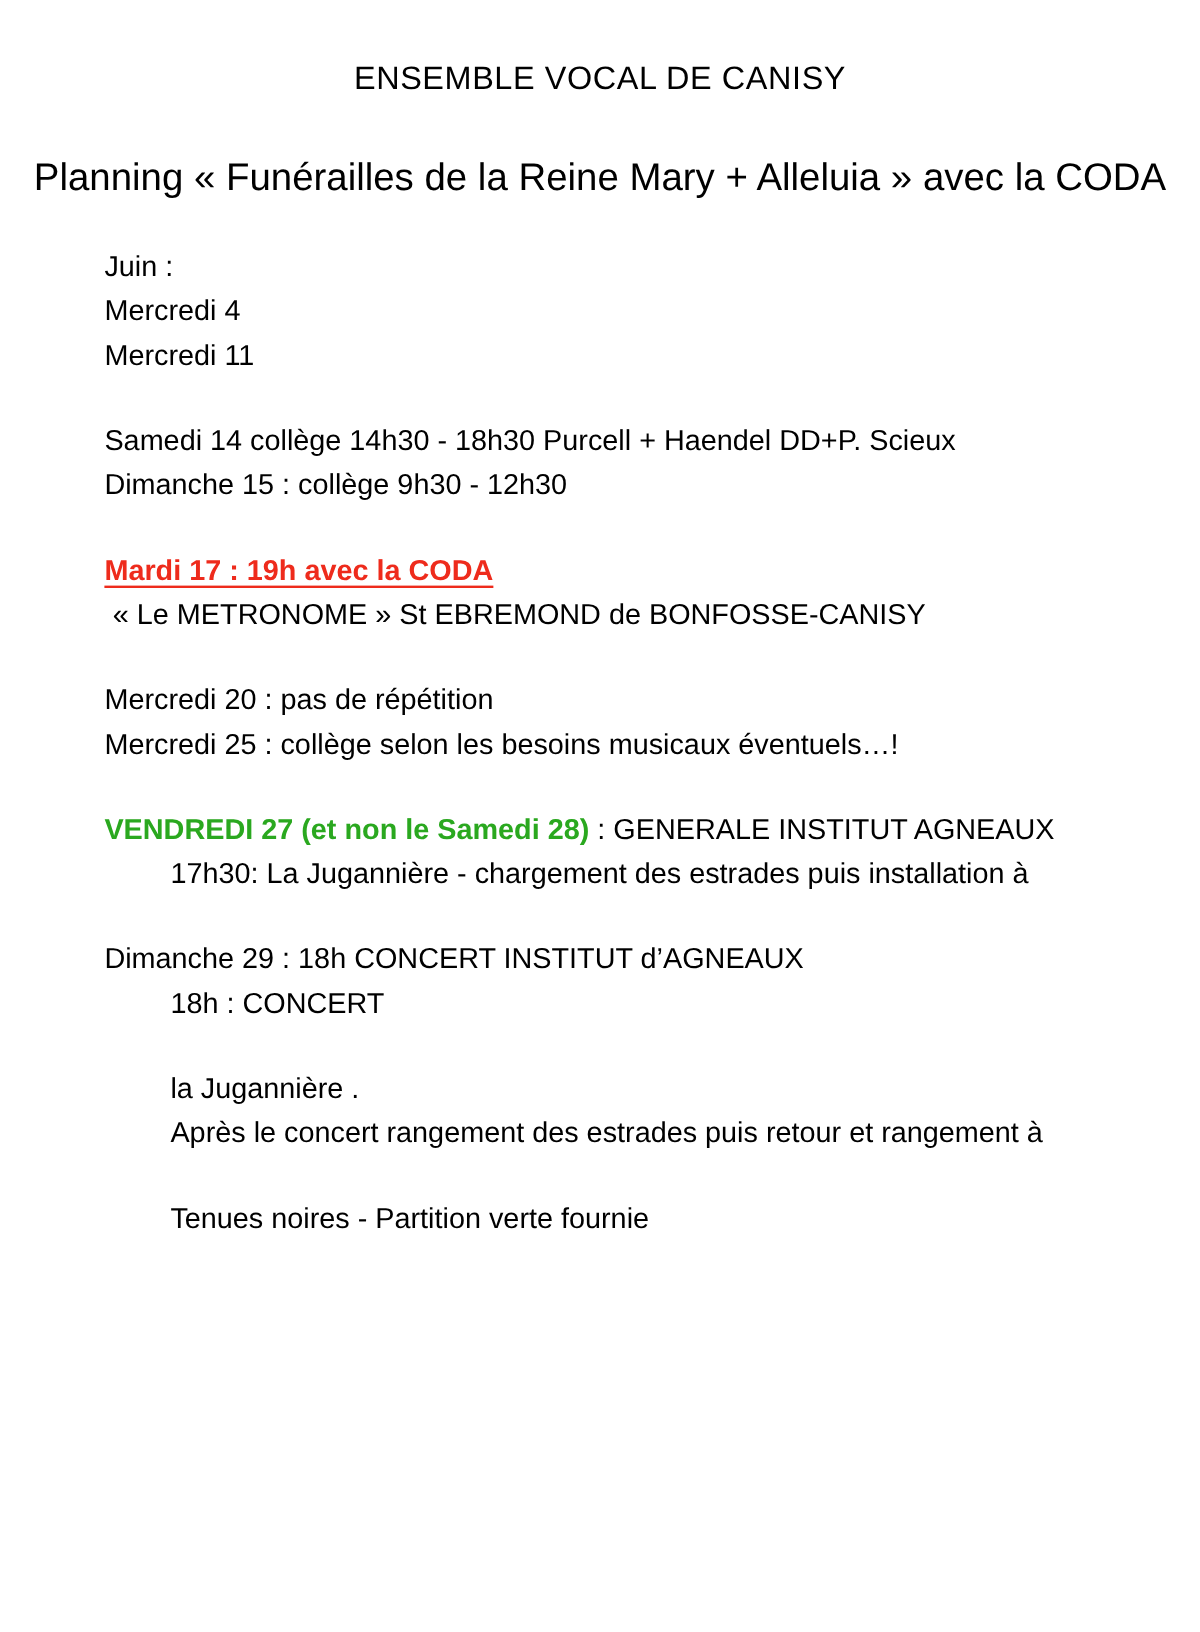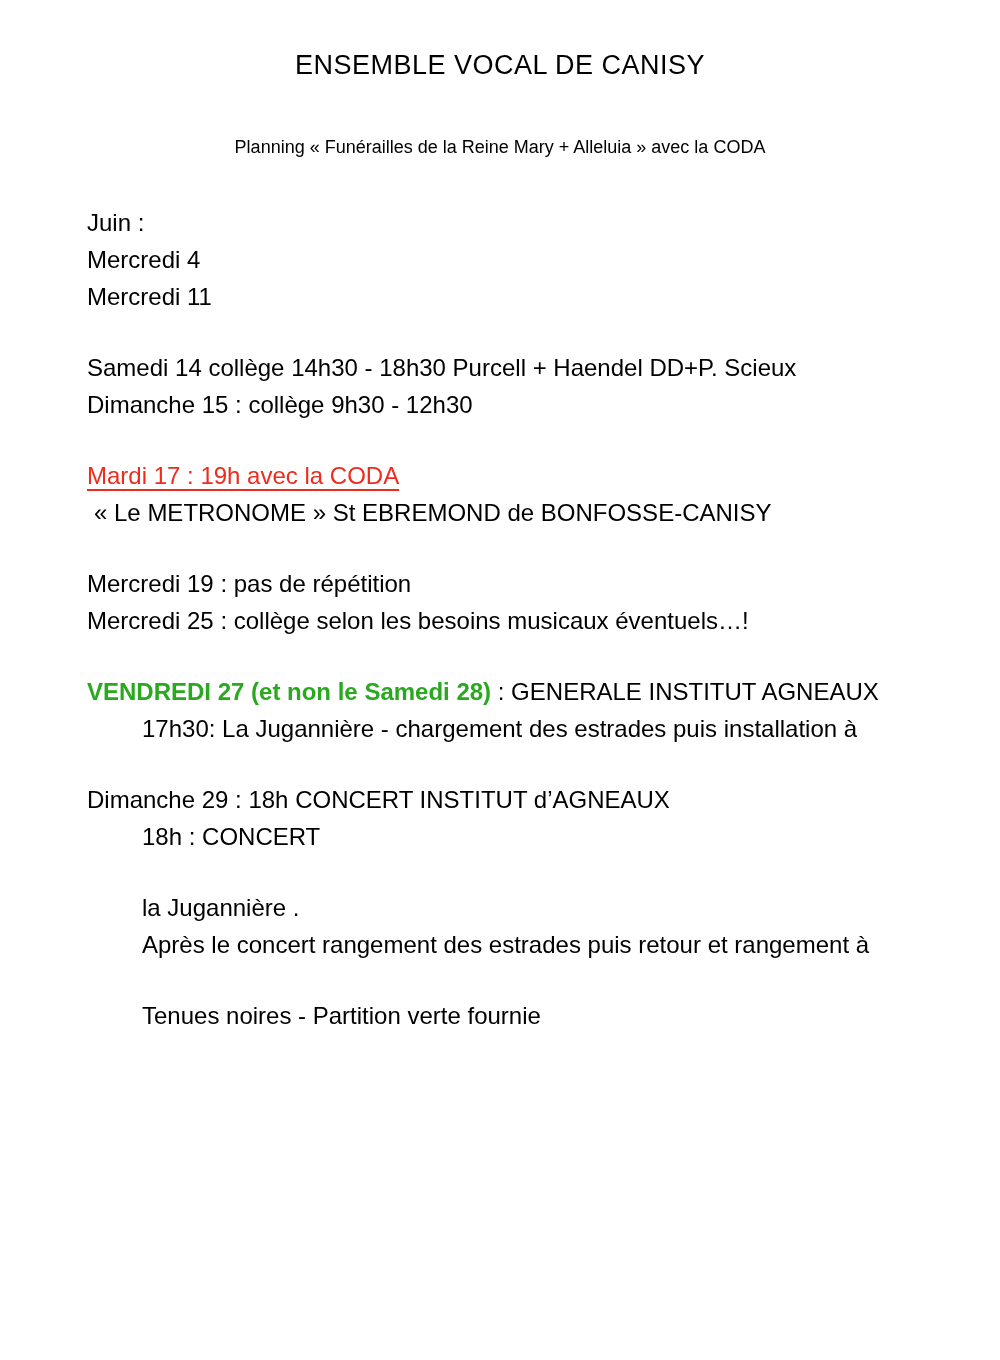--- a/index.html
+++ b/index.html
@@ -26,21 +26,21 @@
     margin-top: 48px;
     text-align: center;
     font-size: 27px;
     line-height: 34px;
     letter-spacing: 0.5px;
     font-weight: 400;
   }
   .doc-subtitle {
     margin-top: 47px;
     text-align: center;
-    font-size: 18px;
+    font-size: 32px;
     line-height: 36px;
     font-weight: 400;
   }
   .body-text {
     margin-top: 39px;
     padding-left: 87px;
     padding-right: 40px;
     font-size: 24px;
   }
   .line {
@@ -52,21 +52,21 @@
     height: 34px;
   }
   .indent-1 {
     padding-left: 55px;
   }
   .metronome-line {
     padding-left: 7px;
   }
   .hl-red {
     color: var(--red);
-    font-weight: 400;
+    font-weight: 700;
     text-decoration: underline;
     text-decoration-thickness: 2px;
     text-underline-offset: 5px;
   }
   .hl-green {
     color: var(--green);
     font-weight: 700;
     text-decoration-thickness: 2px;
     text-underline-offset: 5px;
     white-space: pre-wrap;
@@ -92,21 +92,21 @@
     <div class="line">Samedi 14 collège 14h30 - 18h30  Purcell + Haendel  DD+P. Scieux</div>
     <div class="line">Dimanche 15 : collège 9h30 - 12h30</div>
 
     <div class="blank"></div>
 
     <div class="line"><span class="hl-red">Mardi 17 : 19h avec la CODA</span></div>
     <div class="line metronome-line">« Le METRONOME »  St EBREMOND de BONFOSSE-CANISY</div>
 
     <div class="blank"></div>
 
-    <div class="line">Mercredi 19 : pas de répétition</div>
+    <div class="line">Mercredi 20 : pas de répétition</div>
     <div class="line">Mercredi 25 : collège selon les besoins musicaux éventuels…!</div>
 
     <div class="blank"></div>
 
     <div class="line"><span class="hl-green">VENDREDI 27 (et non le Samedi 28) </span><span>: GENERALE INSTITUT AGNEAUX</span></div>
     <div class="line indent-1">17h30: La Jugannière - chargement des estrades puis installation à</div>
 
     <div class="blank"></div>
 
     <div class="line">Dimanche 29 : 18h CONCERT INSTITUT d’AGNEAUX</div>

